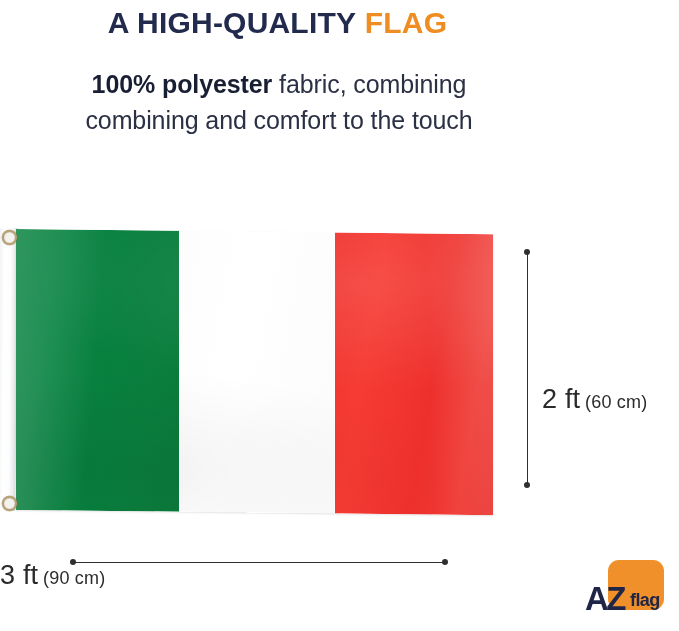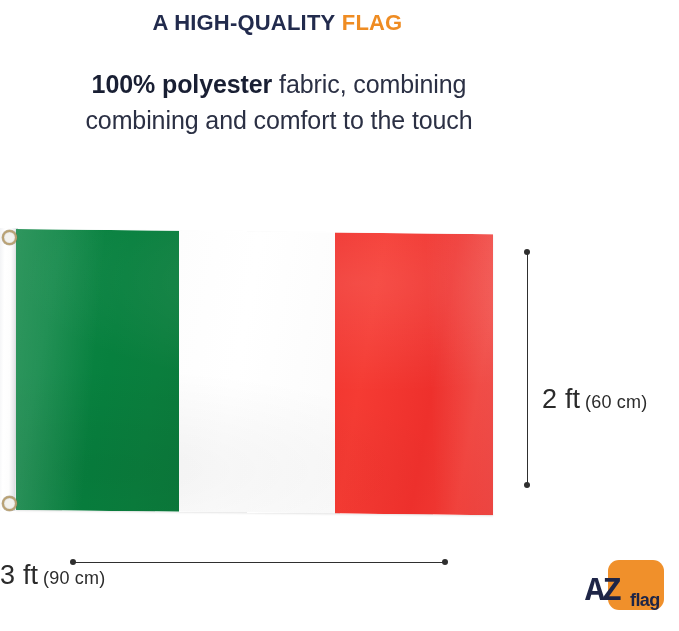--- a/index.html
+++ b/index.html
@@ -22,21 +22,21 @@
     margin: 0 auto;
   }
 
   
   .headline {
     position: absolute;
     left: 0;
     top: 2px;
     width: 555px;
     text-align: center;
-    font-size: 22px;
+    font-size: 30px;
     font-weight: bold;
     letter-spacing: 0.2px;
     line-height: 42px;
     white-space: nowrap;
   }
   .headline .part-primary { color: #222b4d; }
   .headline .part-accent  { color: #ef8c22; }
 
   .subhead {
     position: absolute;
@@ -189,27 +189,26 @@
     left: 32px;
     top: 2px;
     width: 56px;
     height: 50px;
     background: #f0902b;
     border-radius: 11px;
   }
   .logo-az {
     position: absolute;
     left: 9px;
-    top: 17px;
+    top: 24px;
     font-size: 33px;
     font-weight: bold;
     color: #1e2547;
     letter-spacing: -2.5px;
     line-height: 33px;
-    font-family: Liberation Mono, monospace;
   }
   .logo-flag-word {
     position: absolute;
     left: 54px;
     top: 33px;
     font-size: 18px;
     font-weight: bold;
     color: #1e2547;
     letter-spacing: -0.6px;
     line-height: 18px;

